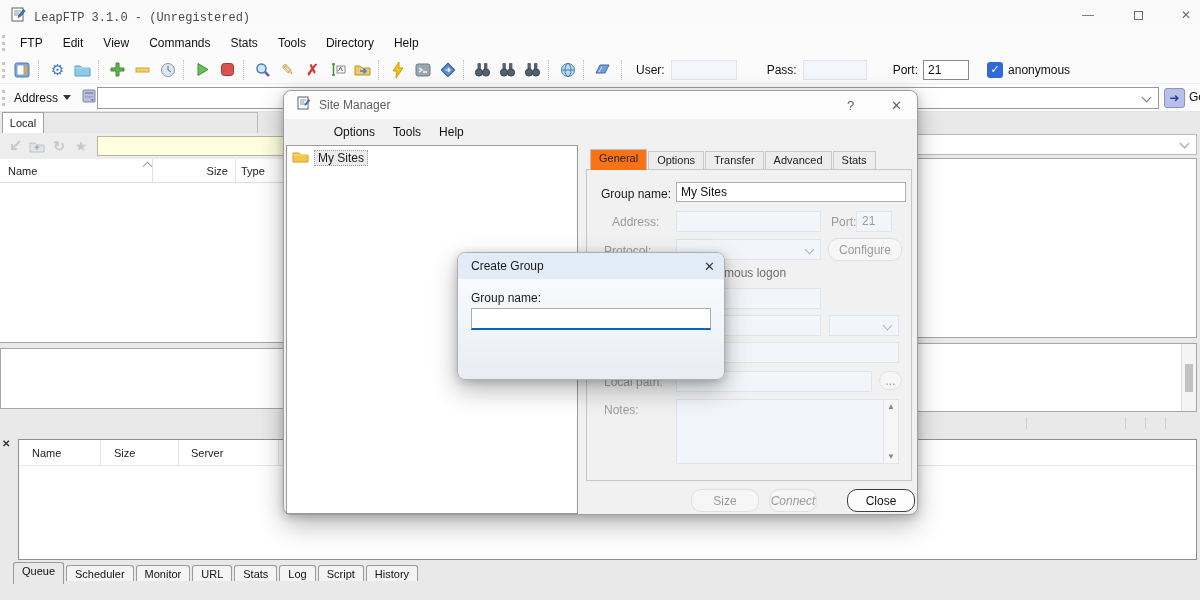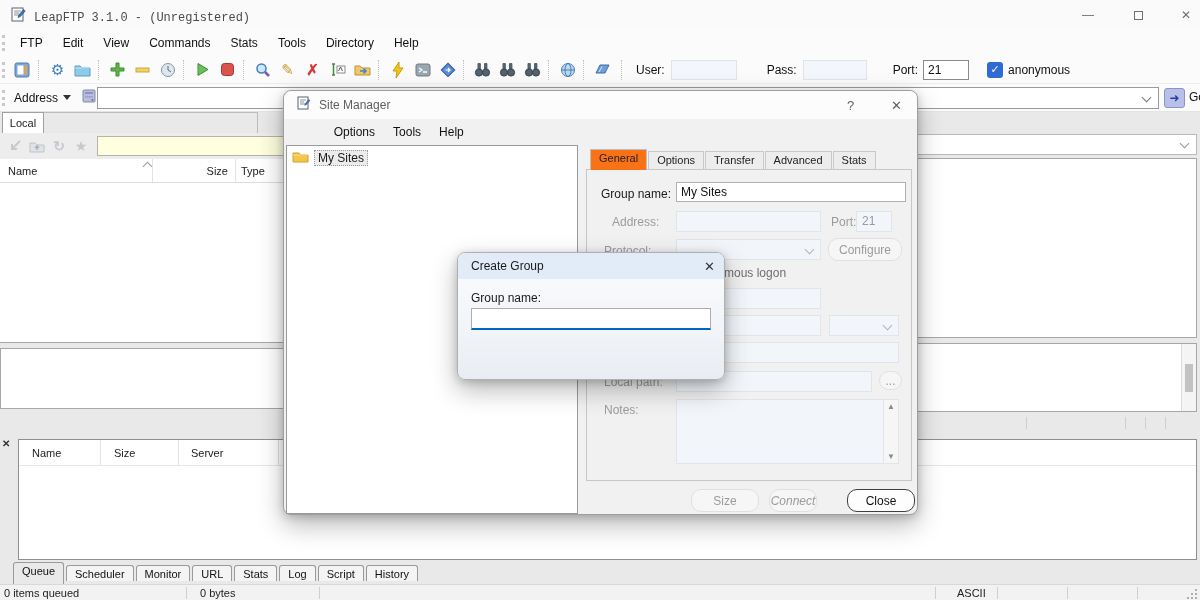--- a/index.html
+++ b/index.html
@@ -321,39 +321,20 @@
     <span class="btab active">Queue</span>
     <span class="btab">Scheduler</span>
     <span class="btab">Monitor</span>
     <span class="btab">URL</span>
     <span class="btab">Stats</span>
     <span class="btab">Log</span>
     <span class="btab">Script</span>
     <span class="btab">History</span>
   </div>
 
-  <div class="abs statusbar">
-    <span class="abs" style="left:4px;top:2px;">0 items queued</span>
-    <span class="sdiv" style="left:186px;"></span>
-    <span class="abs" style="left:200px;top:2px;">0 bytes</span>
-    <span class="sdiv" style="left:319px;"></span>
-    <span class="sdiv" style="left:935px;"></span>
-    <span class="abs" style="left:957px;top:2px;">ASCII</span>
-    <span class="sdiv" style="left:997px;"></span>
-    <span class="sdiv" style="left:1067px;"></span>
-    <span class="sdiv" style="left:1137px;"></span>
-    <span class="sizegrip">
-        <i style="left:8px;top:0;"></i>
-        <i style="left:4px;top:4px;"></i>
-        <i style="left:8px;top:4px;"></i>
-        <i style="left:0;top:8px;"></i>
-        <i style="left:4px;top:8px;"></i>
-        <i style="left:8px;top:8px;"></i>
-      </span>
-  </div>
 
   <div class="abs sm dlg-shadow">
     <div class="sm-title">
       <span style="margin-left:12px;">
         <svg width="15" height="15">
             <rect x="2" y="1" width="10" height="12" fill="#fff" stroke="#5a6572"></rect>
             <path d="M4 4h6M4 6h4M4 8h5" stroke="#8a94a0" fill="none"></path>
             <path d="M13 2 L8 8 l-1 3 3-1 5-6z" fill="#3f6fb5" transform="scale(0.75) translate(4,2)"></path>
           </svg>
       </span>

